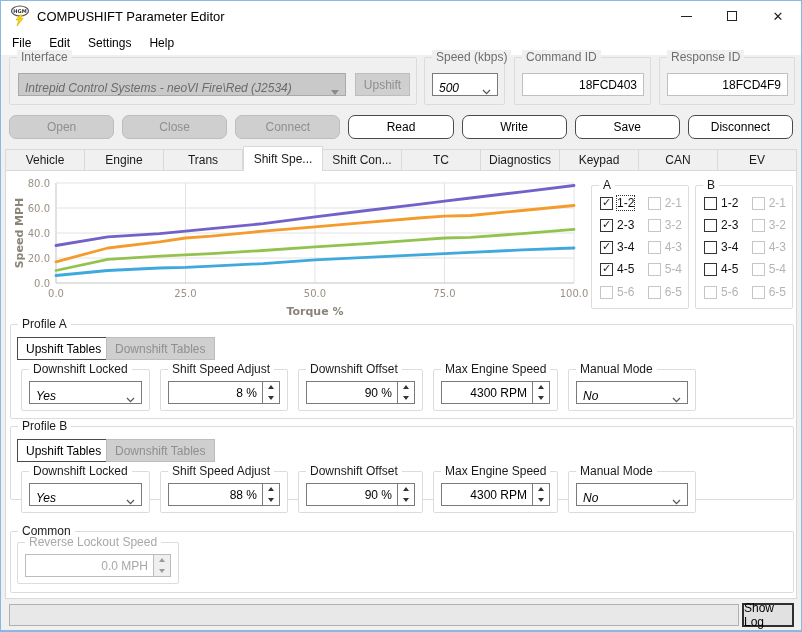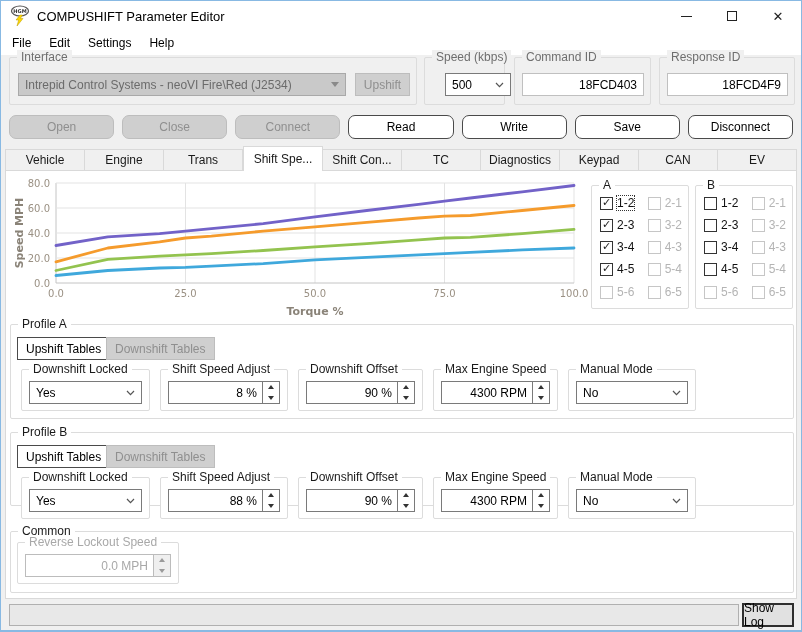--- a/index.html
+++ b/index.html
@@ -20,21 +20,21 @@
   .menubar { position:absolute; top:30px; left:0; right:0; height:24px; background:#fff; display:flex; align-items:center; padding-left:2px; }
   .menu-item { padding:3px 9px; color:#000; }
 
   
   .gbox { position:absolute; border:1px solid #dcdcdc; border-radius:2px; background:transparent; }
   .gbox > .gb-label { position:absolute; top:-8px; left:7px; padding:0 4px; font-size:12px; background:#f0f0f0; color:#6e6e6e; white-space:nowrap; }
   .gbox.on-white > .gb-label { background:#fff; color:#1a1a1a; }
 
   
   .row-conn { position:absolute; top:56px; left:0; right:0; height:54px; }
-  .combo { display:flex; align-items:center; height:23px; background:#fff; border:1px solid #7a7a7a; padding:0 6px; color:#000; }
+  .combo { display:flex; align-items:flex-end; height:23px; background:#fff; border:1px solid #7a7a7a; padding:0 6px; color:#000;font-style:italic; }
   .combo .cval { flex:1; overflow:hidden; white-space:nowrap; }
   .combo svg { flex:none; }
   .combo.disabled { background:#c9c9c9; border-color:#a9a9a9; color:#6b6b6b; }
   .dis-arrow { width:0; height:0; border-left:4px solid transparent; border-right:4px solid transparent; border-top:5px solid #8a8a8a; }
   .txtinput { height:23px; background:#fff; border:1px solid #c0c0c0; display:flex; align-items:center; justify-content:flex-end; padding:0 6px; color:#000; }
 
   .btn { display:inline-flex; align-items:center; justify-content:center; height:23px; background:#fff; border:1px solid #4a4a4a; color:#000; font-size:12px; }
   .btn.disabled { background:#cfcfcf; border-color:#bdbdbd; color:#8f8f8f; }
 
   
@@ -126,21 +126,21 @@
         <span class="cval">Intrepid Control Systems - neoVI Fire\Red (J2534)</span>
         <span class="dis-arrow"></span>
       </div>
       <div class="btn disabled" style="position:absolute; left:345px; top:15px; width:55px;">
         <span>Upshift</span>
       </div>
     </div>
 
     <div class="gbox" style="left:423px; width:81px; height:48px;">
       <span class="gb-label">Speed (kbps)</span>
-      <div class="combo" style="position:absolute; left:20px; top:15px; width:66px;padding-left:6px;">
+      <div class="combo" style="position:absolute; left:7px; top:15px; width:66px;padding-left:6px;">
         <span class="cval">500</span>
         <svg width="9" height="6" viewBox="0 0 9 6">
             <polyline points="1,1 4.5,4.6 8,1" fill="none" stroke="#555" stroke-width="1.2"></polyline>
           </svg>
       </div>
     </div>
 
     <div class="gbox" style="left:513px; width:137px; height:48px;">
       <span class="gb-label">Command ID</span>
       <div class="txtinput" style="position:absolute; left:7px; top:15px; width:122px;">18FCD403</div>
@@ -401,21 +401,21 @@
           <div class="combo">
             <span class="cval">No</span>
             <svg width="9" height="6" viewBox="0 0 9 6">
                 <polyline points="1,1 4.5,4.6 8,1" fill="none" stroke="#555" stroke-width="1.2"></polyline>
               </svg>
           </div>
         </div>
       </div>
     </div>
 
-    <div class="gbox on-white" style="left:4px; top:261px; width:784px; height:74px;">
+    <div class="gbox on-white" style="left:4px; top:255px; width:784px; height:74px;">
       <span class="gb-label">Profile B</span>
       <div class="btn" style="position:absolute; left:6px; top:12px; padding:0 8px;">
           <span>Upshift Tables</span>
         </div>
       <div class="btn disabled" style="position:absolute; left:95px; top:12px; padding:0 8px;">
           <span>Downshift Tables</span>
         </div>
       <div class="fieldrow">
         <div class="fieldbox" style="width:129px;">
           <span class="fb-label">Downshift Locked</span>

